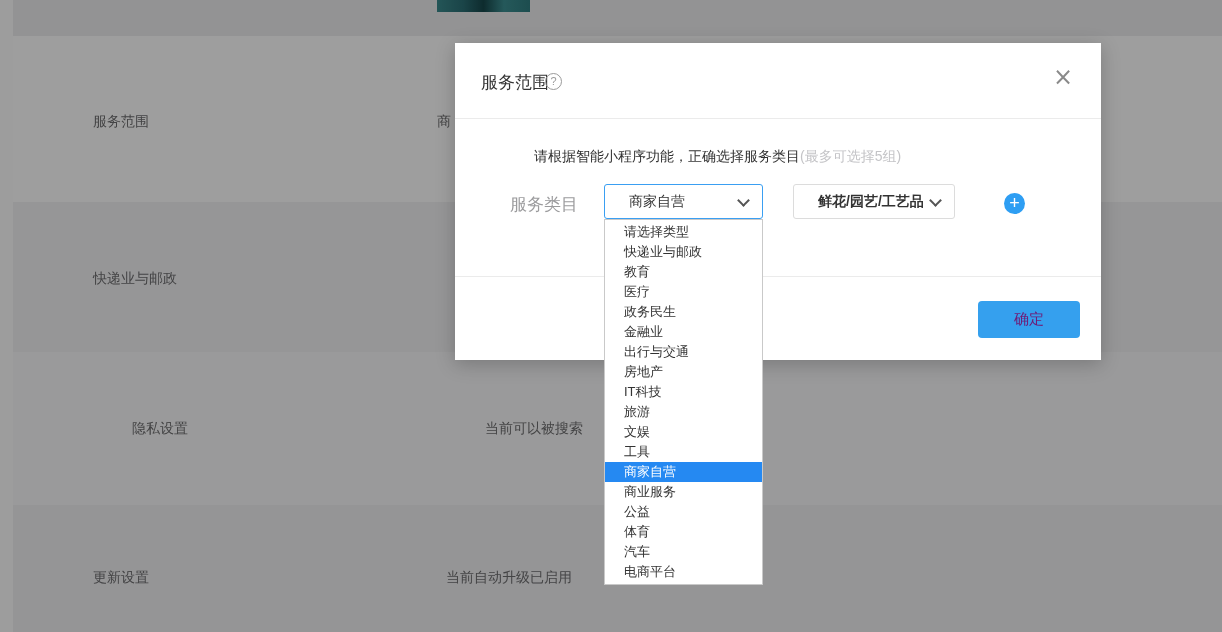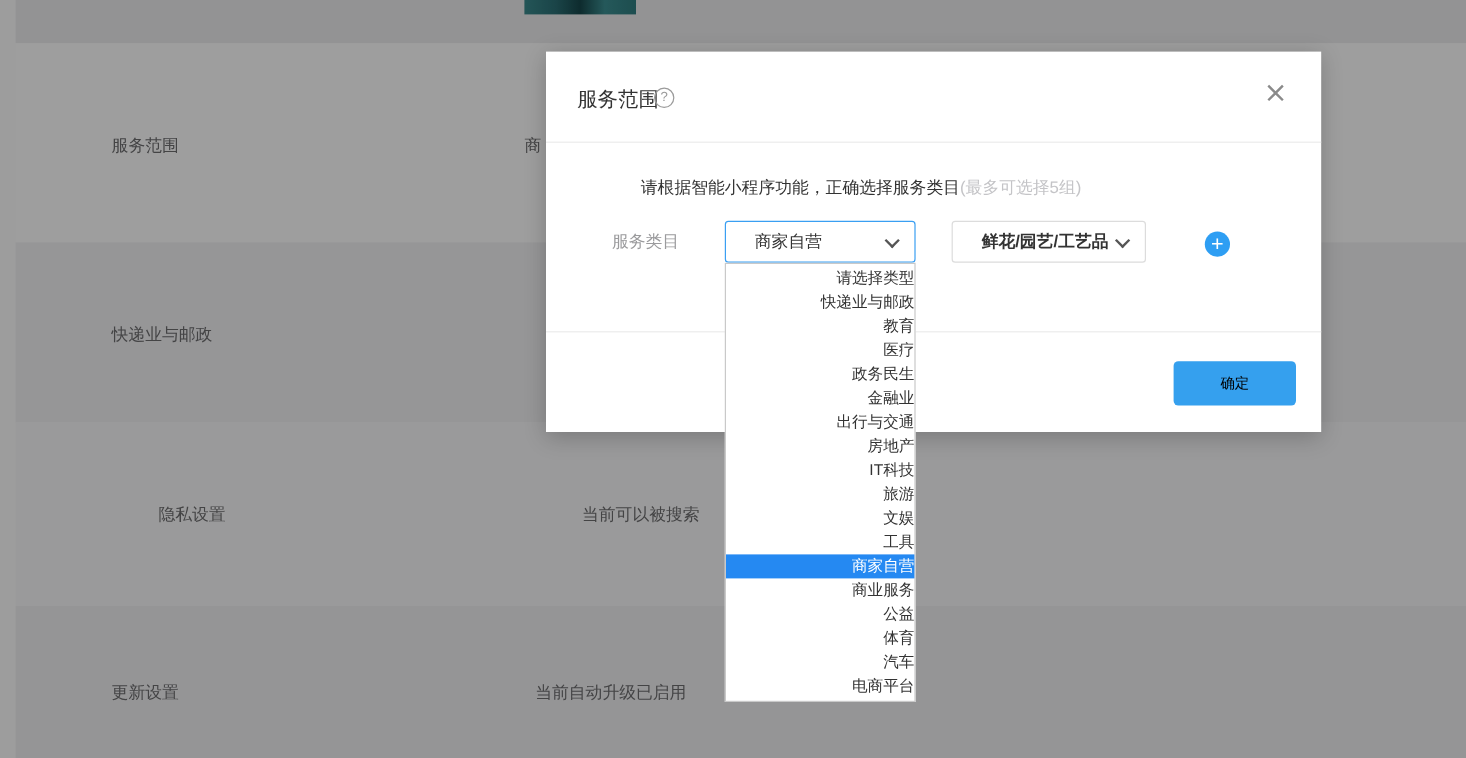--- a/index.html
+++ b/index.html
@@ -37,21 +37,21 @@
   .help{
     position:absolute;left:90px;top:30px;width:15px;height:15px;border:1px solid #9a9a9a;
     border-radius:50%;color:#9a9a9a;font-size:11px;line-height:15px;text-align:center;cursor:pointer;
   }
   .close{
     position:absolute;right:28px;top:22px;font-size:24px;color:#8a8a8a;line-height:1;cursor:pointer;
     font-family:"DejaVu Sans",sans-serif;
   }
   .instr{position:absolute;left:55px;top:105px;font-size:14px;color:#333;white-space:nowrap;margin-left:24px;}
   .instr .note{color:#c4c4c7;}
-  .flabel{position:absolute;left:55px;top:150px;font-size:14px;color:#9b9b9d;}
+  .flabel{position:absolute;left:55px;top:150px;font-size:17px;color:#9b9b9d;}
   .select{
     position:absolute;top:141px;height:35px;box-sizing:border-box;background:#fff;
     border:1px solid #dcdcdc;border-radius:3px;font-size:14px;color:#333;cursor:pointer;
   }
   .sel1{left:149px;width:159px;border-color:#3a9ff2;}
   .sel2{left:338px;width:162px;}
   .sel-text{
     position:absolute;left:24px;top:0;line-height:33px;white-space:nowrap;overflow:hidden;
   }
   .sel2 .sel-text{width:107px;font-weight:bold;}
@@ -59,29 +59,29 @@
     position:absolute;right:14px;top:11px;width:7px;height:7px;
     border-right:2px solid #555;border-bottom:2px solid #555;transform:rotate(45deg);
   }
   .plus{
     position:absolute;left:549px;top:150px;width:21px;height:21px;border-radius:50%;
     background:#2e9ef3;color:#fff;font-size:18px;line-height:20px;text-align:center;cursor:pointer;
   }
   .m-footer{position:absolute;left:0;top:233px;right:0;bottom:0;border-top:1px solid #ebebeb;}
   .confirm{
     position:absolute;left:523px;top:24px;width:102px;height:37px;border:none;border-radius:4px;
-    background:#35a0ee;color:#000000;font-size:12px;cursor:pointer;
+    background:#35a0ee;color:#701a75;font-size:15px;cursor:pointer;
     font-family:"Liberation Sans","DejaVu Sans",sans-serif;
   }
   
   .dd-panel{
     position:absolute;left:149px;top:176px;width:159px;box-sizing:border-box;
     background:#ffffff;border:1px solid #c9c9c9;padding:2px 0;z-index:8;
   }
-  .opt{height:20px;line-height:20px;padding-left:19px;font-size:13px;color:#333;white-space:nowrap;cursor:pointer;text-align:right;}
+  .opt{height:20px;line-height:20px;padding-left:19px;font-size:13px;color:#333;white-space:nowrap;cursor:pointer;}
   .opt.selected{background:#2589f2;color:#ffffff;}
 </style>
 </head>
 <body>
 
 <div class="screen">
 
   <div class="page">
     <div class="sec sec-top"></div>
     <div class="sec sec-1"></div>

